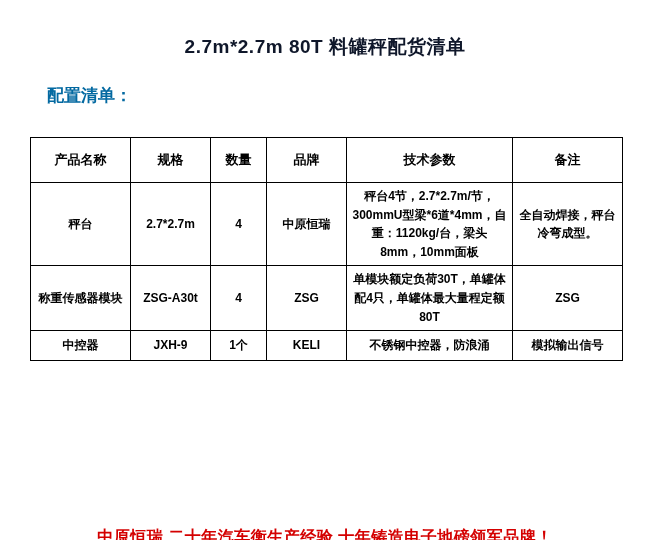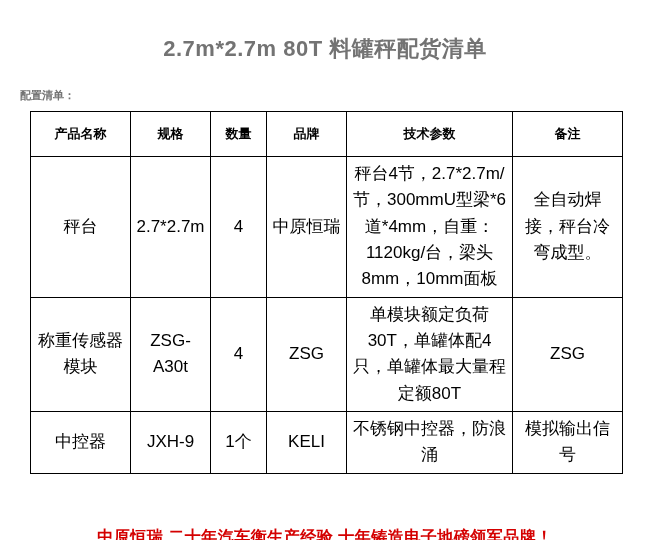--- a/index.html
+++ b/index.html
@@ -15,49 +15,49 @@
     overflow: hidden;
   }
   .page {
     position: relative;
     width: 650px;
     height: 540px;
     box-sizing: border-box;
   }
   .doc-title {
     text-align: center;
-    font-size: 22px;
+    font-size: 19px;
     font-weight: bold;
     letter-spacing: 0.5px;
     margin-top: 34px;
-    color: #737373;
+    color: #0f172a;
   }
   .subtitle {
     margin-top: 24px;
-    margin-left: 20px;
-    font-size: 11px;
+    margin-left: 47px;
+    font-size: 17px;
     font-weight: bold;
-    color: #737373;
+    color: #0369a1;
   }
   table.spec {
     border-collapse: collapse;
-    margin-top: 8px;
+    margin-top: 30px;
     margin-left: 30px;
     width: 592px;
     table-layout: fixed;
   }
   table.spec td, table.spec th {
     border: 1px solid #000000;
     padding: 4px 5px;
-    font-size: 17px;
+    font-size: 12px;
     vertical-align: middle;
     text-align: center;
     line-height: 1.55;
     color: #000;
-    font-weight: normal;
+    font-weight: bold;
   }
   table.spec thead td {
     font-weight: bold;
     font-size: 13px;
     height: 36px;
   }
   td.param {
     text-align: left;
     padding-left: 7px;
     padding-right: 7px;

